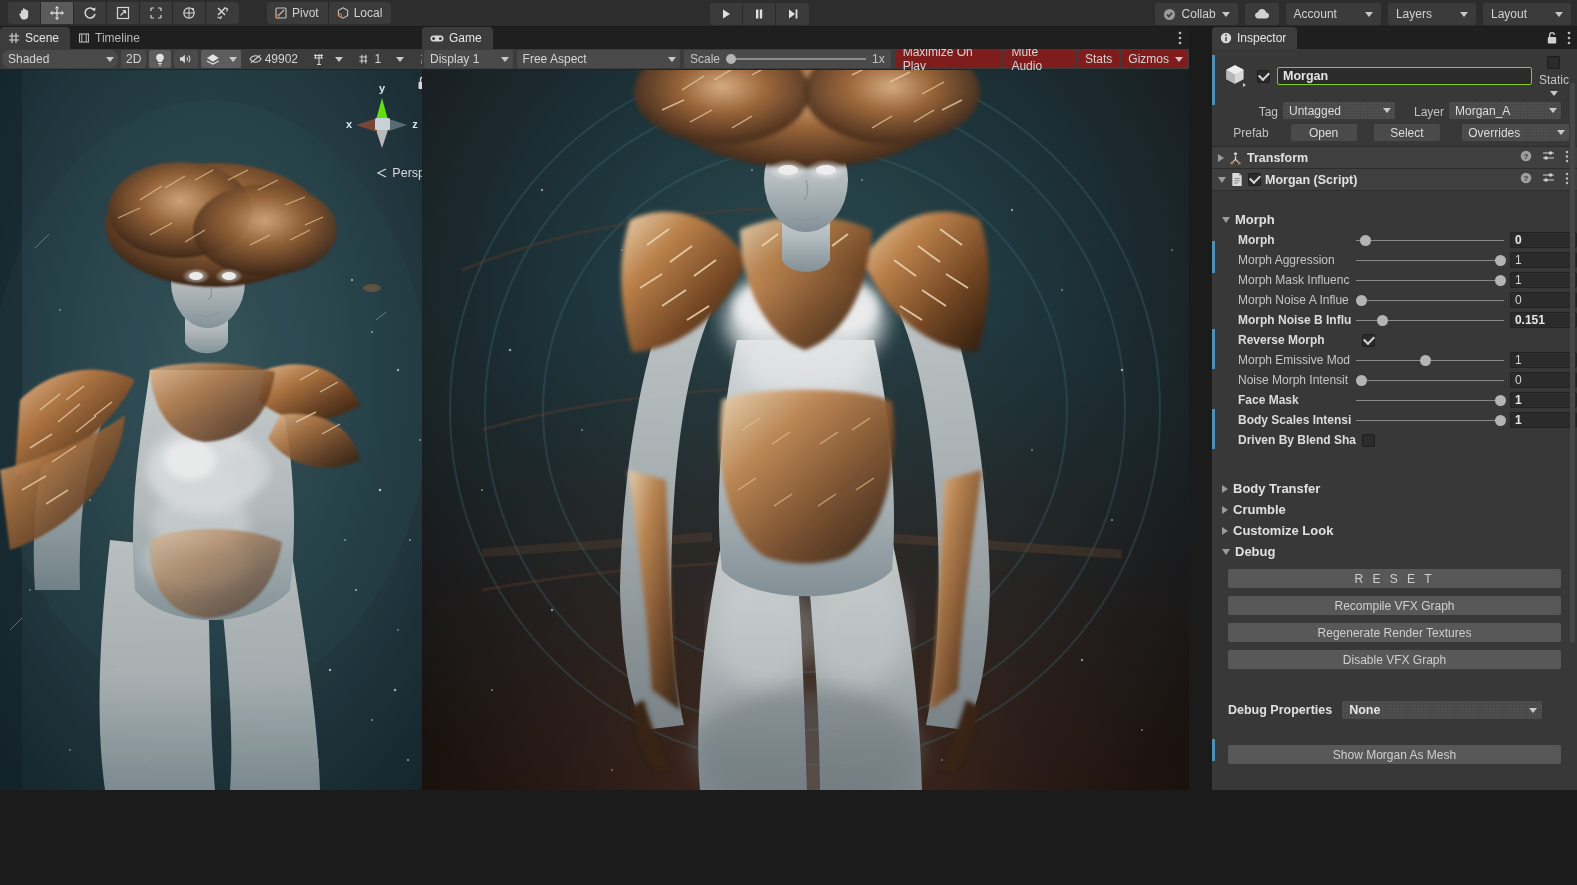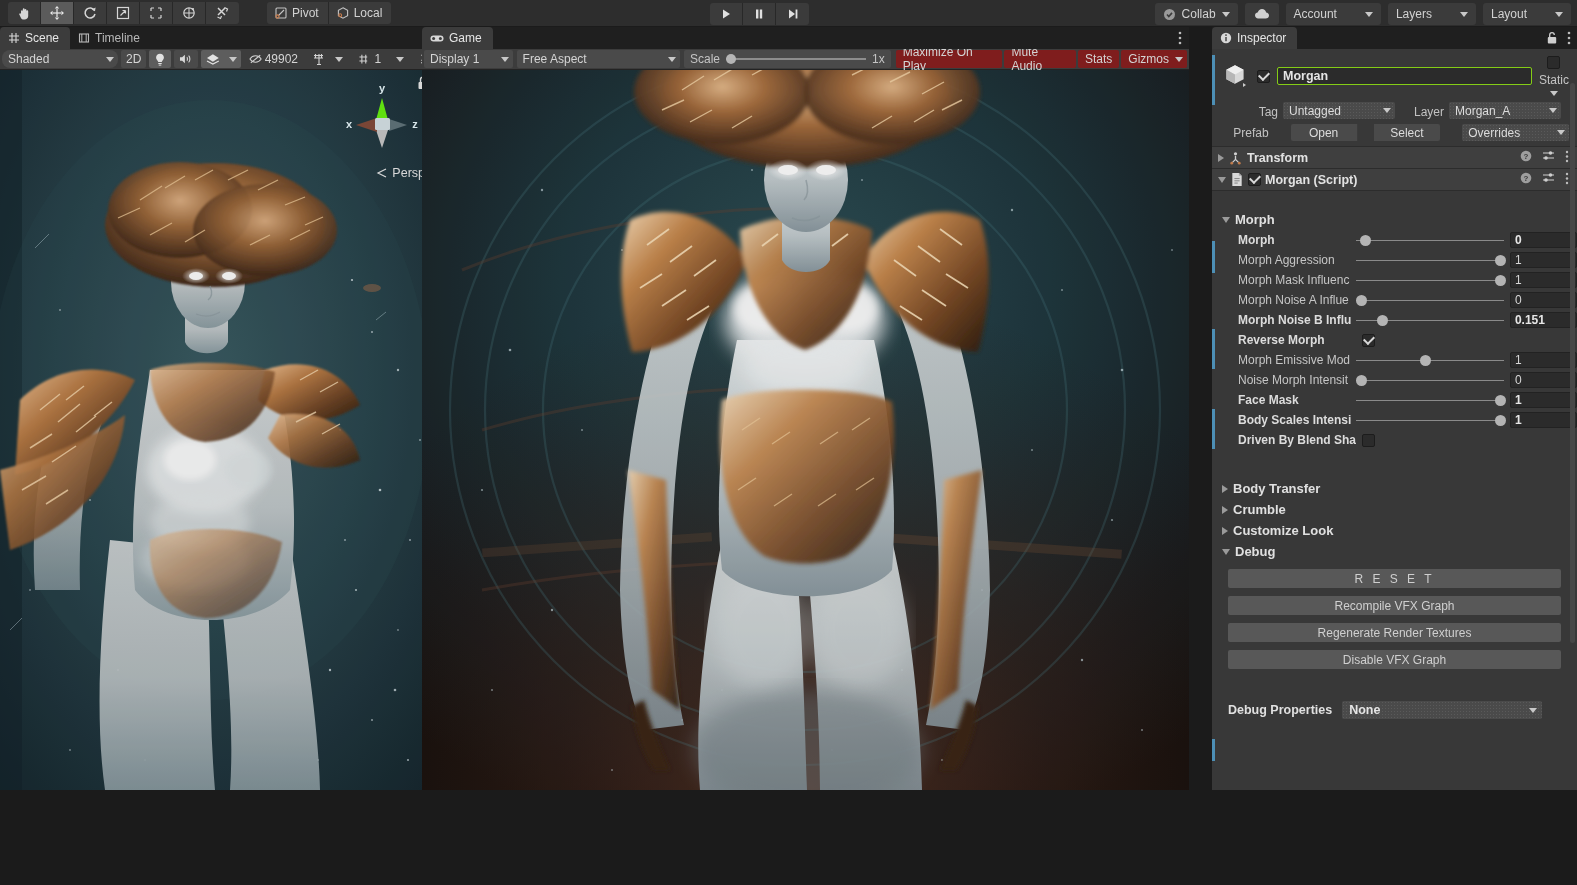--- a/index.html
+++ b/index.html
@@ -1100,19 +1100,22 @@
       <div style="height:22px"></div>
       <div class="dbgprop-row">
         <span class="dbgprop-label">Debug Properties</span>
         <div class="dbgdrop">
           <span>None</span>
           <span class="caret"></span>
         </div>
       </div>
 
       <div style="height:24px"></div>
+      <div class="bigbtn">
+        <span>Show Morgan As Mesh</span>
+      </div>
 
       <div class="insp-scrollbar"></div>
     </div>
   </div>
 
 
 </div>
 
 </body></html>

